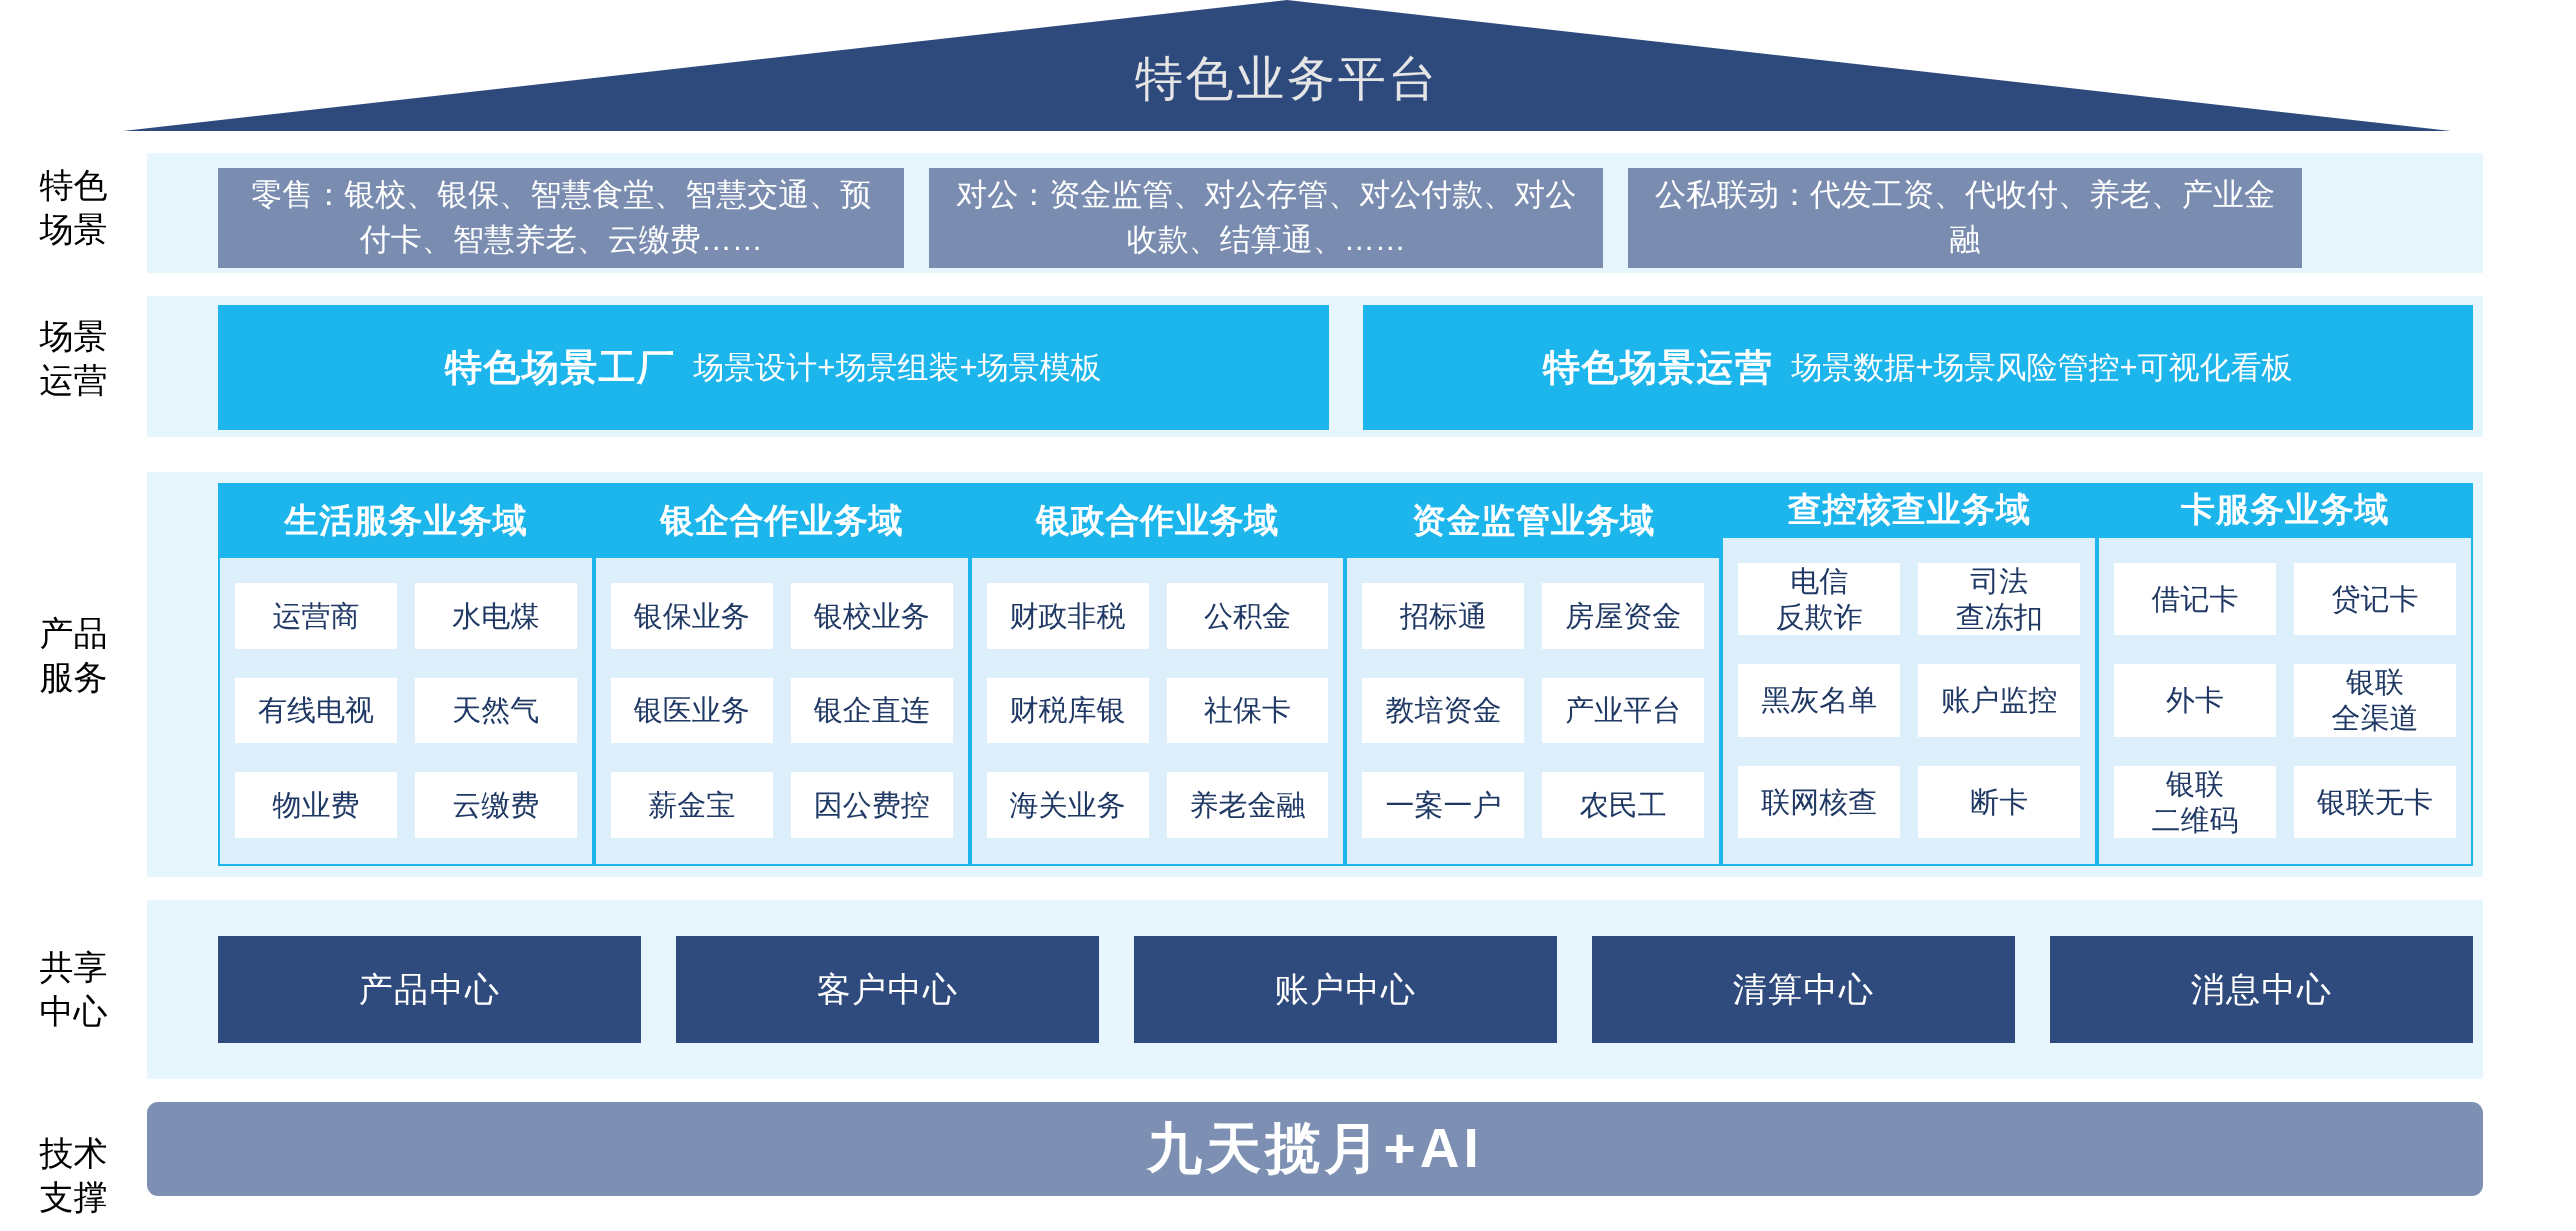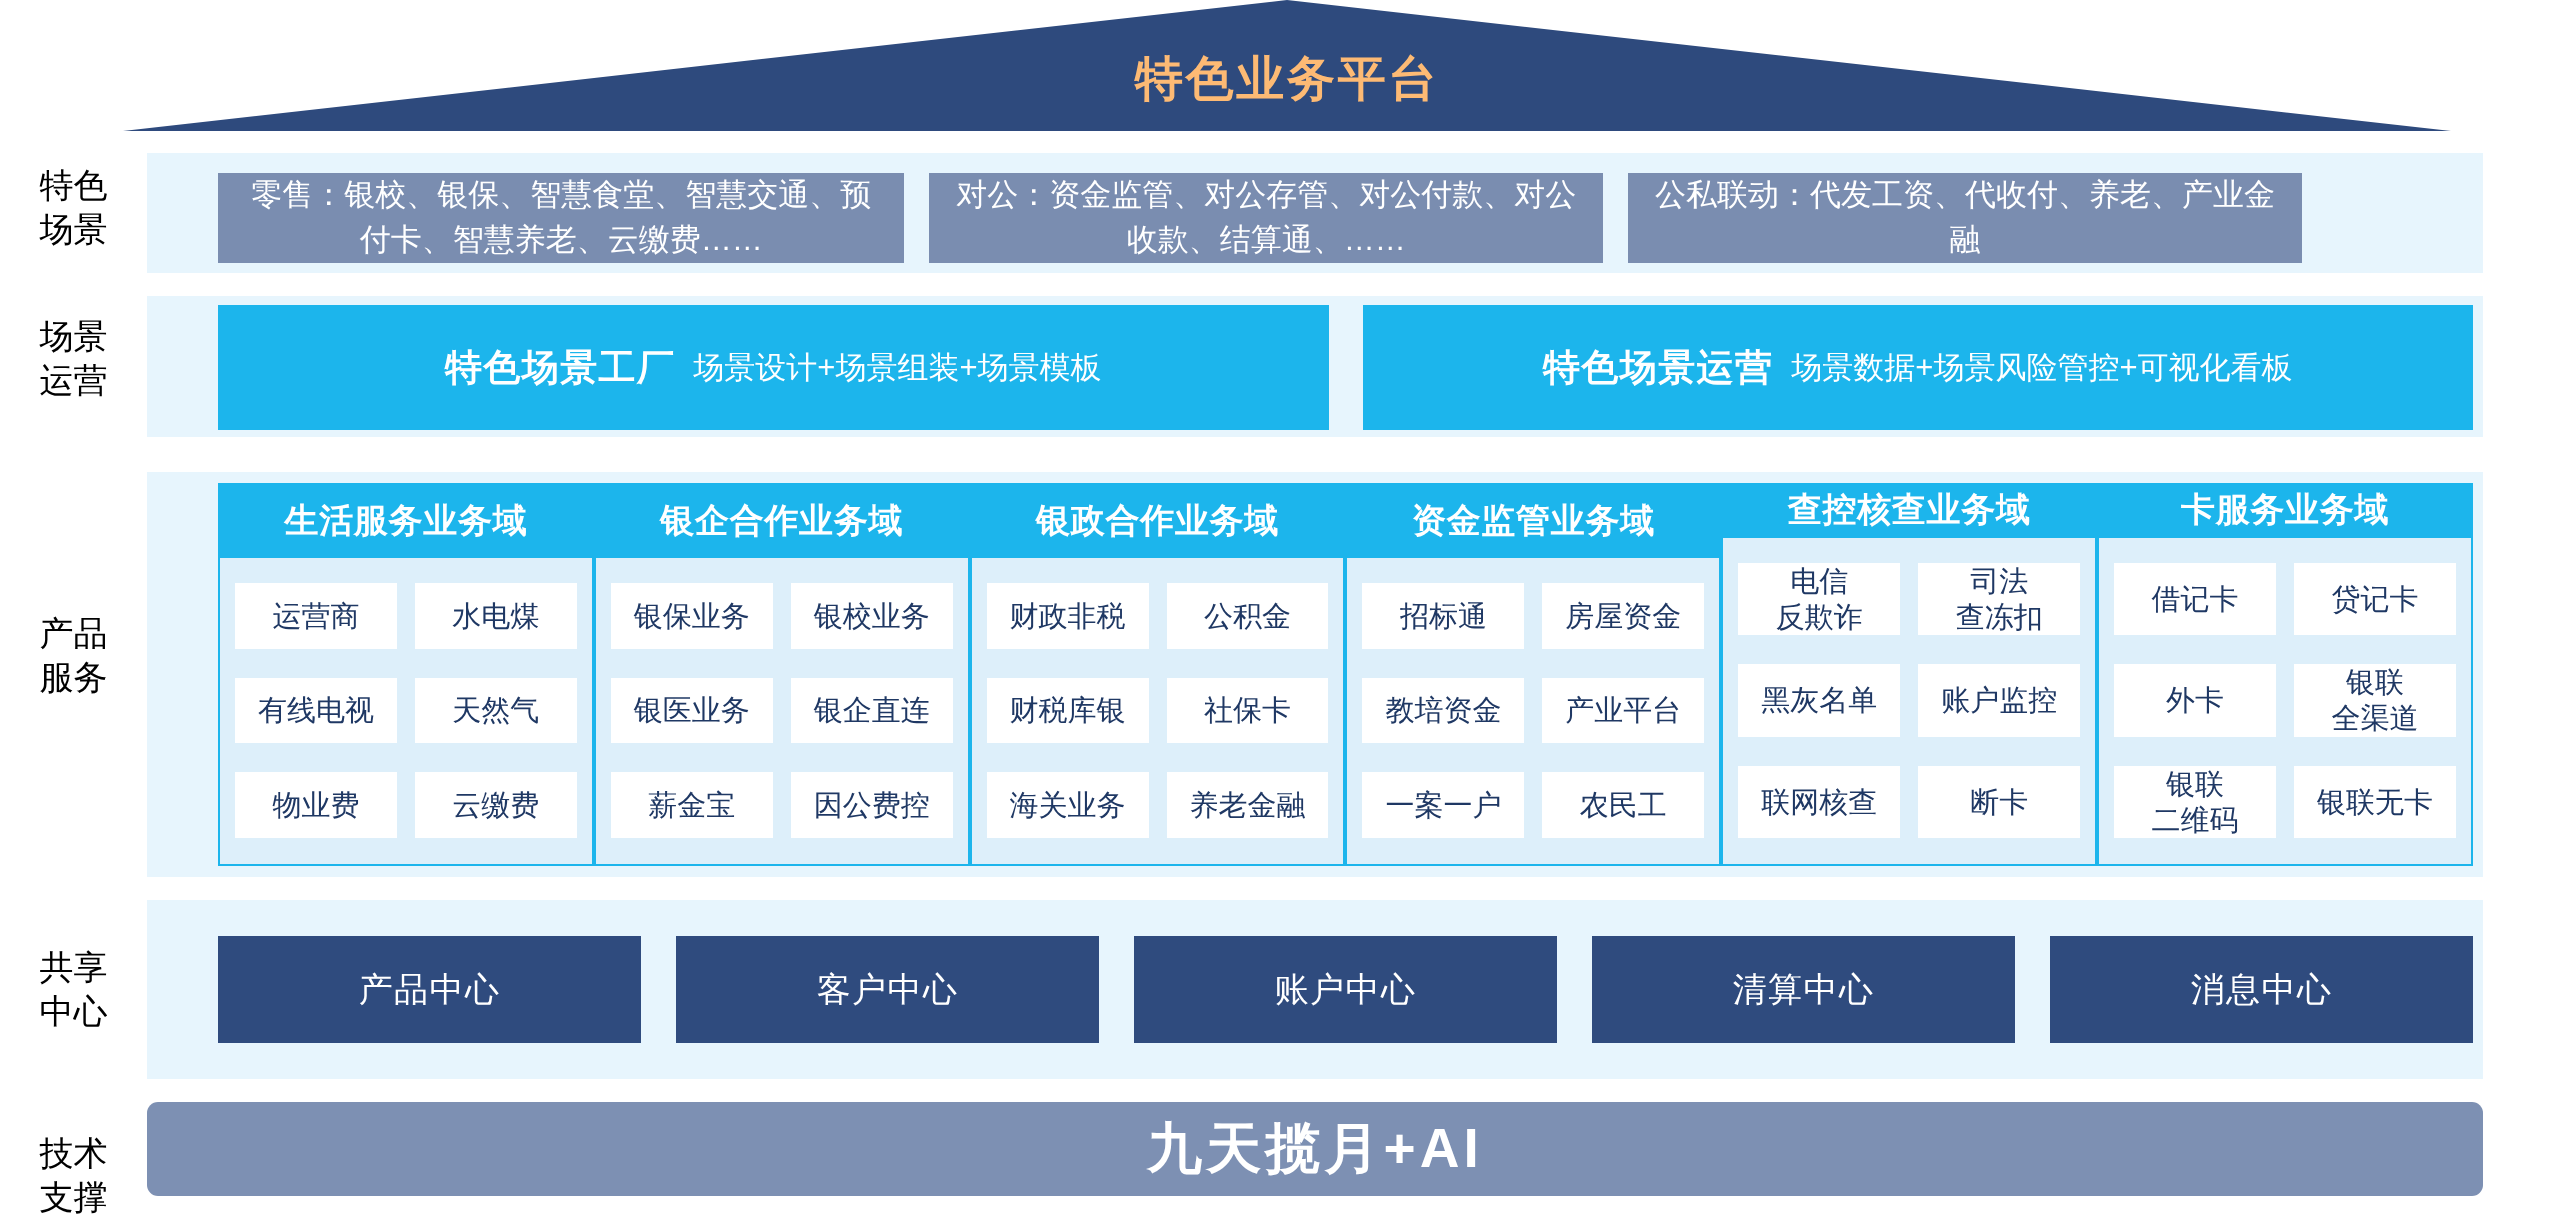--- a/index.html
+++ b/index.html
@@ -8,42 +8,42 @@
     font-family:"Liberation Sans","DejaVu Sans",sans-serif;overflow:hidden;
   }
   
   .roof{
     position:absolute;left:123px;top:0;width:2328px;height:131px;
     background:var(--roof,#2e4a7d);
     clip-path:polygon(50% 0%,100% 100%,0% 100%);
   }
   .roof-title{
     position:absolute;left:0;right:0;top:47px;text-align:center;
-    color:#fdba74;font-size:48px;font-weight:bold;letter-spacing:2.7px;
+    color:#e5e5e5;font-size:48px;font-weight:normal;letter-spacing:2.7px;
   }
   
   .row-label{
     position:absolute;left:0;width:147px;text-align:center;
     color:#000;font-size:34px;line-height:1.3;
   }
   
   .band{position:absolute;left:147px;width:2336px;background:var(--band,#e7f5fd);}
   .band-scenes{top:153px;height:120px;}
   .band-operation{top:296px;height:141px;}
   .band-products{top:472px;height:405px;}
   .band-shared{top:900px;height:179px;}
   .tech-bar{
     position:absolute;left:147px;width:2336px;top:1102px;height:94px;
     background:var(--tech-bar,#7d90b3);display:flex;align-items:center;justify-content:center;
     color:#fff;font-size:55px;font-weight:bold;letter-spacing:4.1px;border-radius:11px;
   }
   
   .scenes-content{
     position:absolute;left:218px;top:173px;width:2084px;height:90px;
-    display:flex;gap:25px;
+    display:flex;gap:25px;align-items:center;
   }
   .gray-box{
     flex:1;background:var(--gray-box,#7a8db0);color:#fff;
     display:flex;align-items:center;justify-content:center;text-align:center;
     font-size:31px;line-height:1.45;padding:5.5px 20.5px;box-sizing:border-box;
   }
   
   .operation-content{
     position:absolute;left:218px;top:305px;width:2255px;height:125px;
     display:flex;gap:34px;

